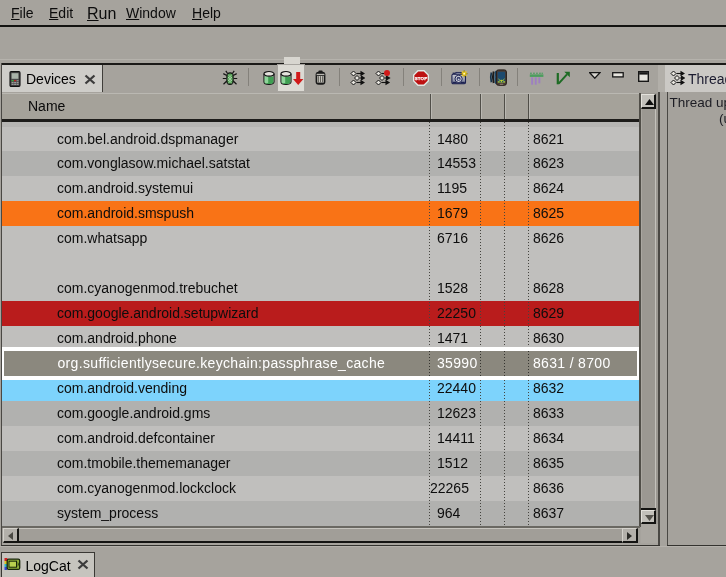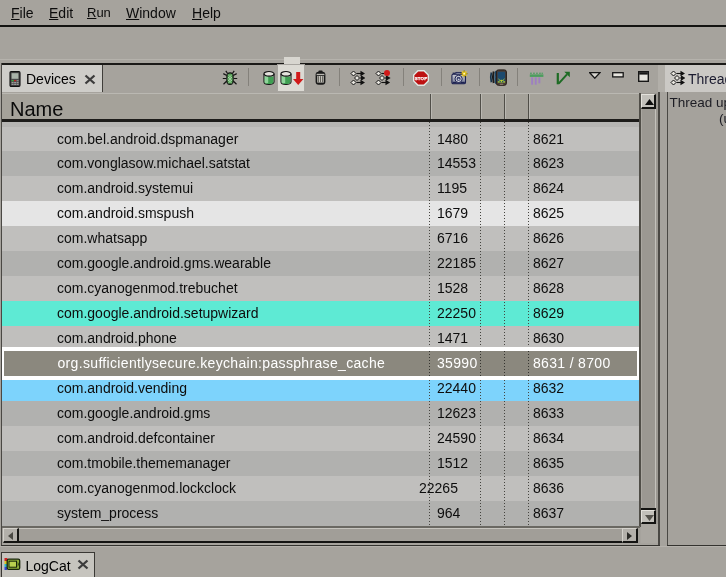--- a/index.html
+++ b/index.html
@@ -10,21 +10,21 @@
   .txt{white-space:pre;}
 </style>
 </head>
 <body>
 <div id="w">
 
   <div class="abs" style="left:0;top:0;width:726px;height:25px;background:#a6a39d;"></div>
   <div class="abs" style="left:0;top:25px;width:726px;height:2px;background:#131311;"></div>
   <div class="abs txt" style="left:11px;top:5px;font-size:14px;color:#0c0c0c;"><u>F</u>ile</div>
   <div class="abs txt" style="left:49px;top:5px;font-size:14px;color:#0c0c0c;"><u>E</u>dit</div>
-  <div class="abs txt" style="left:87px;top:5px;font-size:13px;color:#0c0c0c;"><u>R</u>un</div>
+  <div class="abs txt" style="left:87px;top:5px;font-size:16px;color:#0c0c0c;"><u>R</u>un</div>
   <div class="abs txt" style="left:126px;top:5px;font-size:14px;color:#0c0c0c;"><u>W</u>indow</div>
   <div class="abs txt" style="left:192px;top:5px;font-size:14px;color:#0c0c0c;"><u>H</u>elp</div>
 
   <div class="abs" style="left:0;top:59px;width:726px;height:1px;background:#b5b2ac;"></div>
 
   <div class="abs" style="left:1px;top:63px;width:725px;height:1.5px;background:#1a1917;"></div>
   <div class="abs" style="left:1px;top:63px;width:1px;height:482px;background:#4a4844;"></div>
   <div class="abs" style="left:657.5px;top:92px;width:2px;height:453px;background:#4a4844;"></div>
   <div class="abs" style="left:1px;top:544.5px;width:659px;height:1.5px;background:#34332f;"></div>
 
@@ -38,21 +38,21 @@
 
   <div class="abs" style="left:247.5px;top:68px;width:1px;height:18px;background:#84817b;"></div>
   <div class="abs" style="left:338.5px;top:68px;width:1px;height:18px;background:#84817b;"></div>
   <div class="abs" style="left:402.5px;top:68px;width:1px;height:18px;background:#84817b;"></div>
   <div class="abs" style="left:441px;top:68px;width:1px;height:18px;background:#84817b;"></div>
   <div class="abs" style="left:478.5px;top:68px;width:1px;height:18px;background:#84817b;"></div>
   <div class="abs" style="left:516.5px;top:68px;width:1px;height:18px;background:#84817b;"></div>
 
   <div class="abs" style="left:2px;top:93px;width:638px;height:26px;background:#a5a29a;"></div>
   <div class="abs" style="left:2px;top:93px;width:638px;height:1px;background:#bab8b2;"></div>
-  <div class="abs txt" style="left:10px;top:98px;font-size:20px;color:#0a0a0a;">Name</div>
+  <div class="abs txt" style="left:28px;top:98px;font-size:14px;color:#0a0a0a;">Name</div>
   <div class="abs" style="left:2px;top:119px;width:638px;height:2.5px;background:#1d1c1a;"></div>
 
   <div class="abs" style="left:430px;top:94px;width:1px;height:25px;background:#504e48;"></div>
   <div class="abs" style="left:431px;top:94px;width:1px;height:25px;background:#bab8b2;"></div>
   <div class="abs" style="left:480px;top:94px;width:1px;height:25px;background:#504e48;"></div>
   <div class="abs" style="left:481px;top:94px;width:1px;height:25px;background:#bab8b2;"></div>
   <div class="abs" style="left:503.5px;top:94px;width:1px;height:25px;background:#504e48;"></div>
   <div class="abs" style="left:504.5px;top:94px;width:1px;height:25px;background:#bab8b2;"></div>
   <div class="abs" style="left:527.5px;top:94px;width:1px;height:25px;background:#504e48;"></div>
   <div class="abs" style="left:528.5px;top:94px;width:1px;height:25px;background:#bab8b2;"></div>
@@ -67,41 +67,36 @@
       <div class="row" style="top: 29.95px; height: 24.95px; line-height: 24.95px; background: rgb(177, 177, 175);">
         <span style="left:55px">com.vonglasow.michael.satstat</span>
         <span style="left:435px">14553</span>
         <span style="left:531px">8623</span>
       </div>
       <div class="row" style="top: 54.9px; height: 24.95px; line-height: 24.95px; background: rgb(192, 191, 189);">
         <span style="left:55px">com.android.systemui</span>
         <span style="left:435px">1195</span>
         <span style="left:531px">8624</span>
       </div>
-      <div class="row" style="top: 79.85px; height: 24.95px; line-height: 24.95px; background: #e5e5e5;">
+      <div class="row" style="top: 79.85px; height: 24.95px; line-height: 24.95px; background: #f97316;">
         <span style="left:55px">com.android.smspush</span>
         <span style="left:435px">1679</span>
         <span style="left:531px">8625</span>
       </div>
       <div class="row" style="top: 104.8px; height: 24.95px; line-height: 24.95px; background: rgb(192, 191, 189);">
         <span style="left:55px">com.whatsapp</span>
         <span style="left:435px">6716</span>
         <span style="left:531px">8626</span>
       </div>
-      <div class="row" style="top: 129.75px; height: 24.95px; line-height: 24.95px; background: rgb(177, 177, 175);">
-        <span style="left:55px">com.google.android.gms.wearable</span>
-        <span style="left:435px">22185</span>
-        <span style="left:531px">8627</span>
-      </div>
       <div class="row" style="top: 154.7px; height: 24.95px; line-height: 24.95px; background: rgb(192, 191, 189);">
         <span style="left:55px">com.cyanogenmod.trebuchet</span>
         <span style="left:435px">1528</span>
         <span style="left:531px">8628</span>
       </div>
-      <div class="row" style="top: 179.65px; height: 24.95px; line-height: 24.95px; background: #5eead4;">
+      <div class="row" style="top: 179.65px; height: 24.95px; line-height: 24.95px; background: #b91c1c;">
         <span style="left:55px">com.google.android.setupwizard</span>
         <span style="left:435px">22250</span>
         <span style="left:531px">8629</span>
       </div>
       <div class="row" style="top: 204.6px; height: 24.95px; line-height: 24.95px; background: rgb(192, 191, 189);">
         <span style="left:55px">com.android.phone</span>
         <span style="left:435px">1471</span>
         <span style="left:531px">8630</span>
       </div>
       <div class="row" style="top: 229.55px; height: 24.95px; line-height: 24.95px; background: rgb(177, 177, 175);">
@@ -114,31 +109,31 @@
         <span style="left:435px">22440</span>
         <span style="left:531px">8632</span>
       </div>
       <div class="row" style="top: 279.45px; height: 24.95px; line-height: 24.95px; background: rgb(177, 177, 175);">
         <span style="left:55px">com.google.android.gms</span>
         <span style="left:435px">12623</span>
         <span style="left:531px">8633</span>
       </div>
       <div class="row" style="top: 304.4px; height: 16px; line-height: 24.95px; background: rgb(192, 191, 189);">
         <span style="left:55px">com.android.defcontainer</span>
-        <span style="left:435px">24590</span>
+        <span style="left:435px">14411</span>
         <span style="left:531px">8634</span>
       </div>
       <div class="row" style="top: 329.35px; height: 24.95px; line-height: 24.95px; background: rgb(177, 177, 175);">
         <span style="left:55px">com.tmobile.thememanager</span>
         <span style="left:435px">1512</span>
         <span style="left:531px">8635</span>
       </div>
       <div class="row" style="top: 354.3px; height: 24.95px; line-height: 24.95px; background: rgb(192, 191, 189);">
         <span style="left:55px">com.cyanogenmod.lockclock</span>
-        <span style="left:417px">22265</span>
+        <span style="left:428px">22265</span>
         <span style="left:531px">8636</span>
       </div>
       <div class="row" style="top: 379.25px; height: 29px; line-height: 24.95px; background: rgb(177, 177, 175);">
         <span style="left:55px">system_process</span>
         <span style="left:435px">964</span>
         <span style="left:531px">8637</span>
       </div>
     </div>
 
   <div class="abs dot" style="left:428.5px;top:122px;width:1px;height:404px;"></div>

